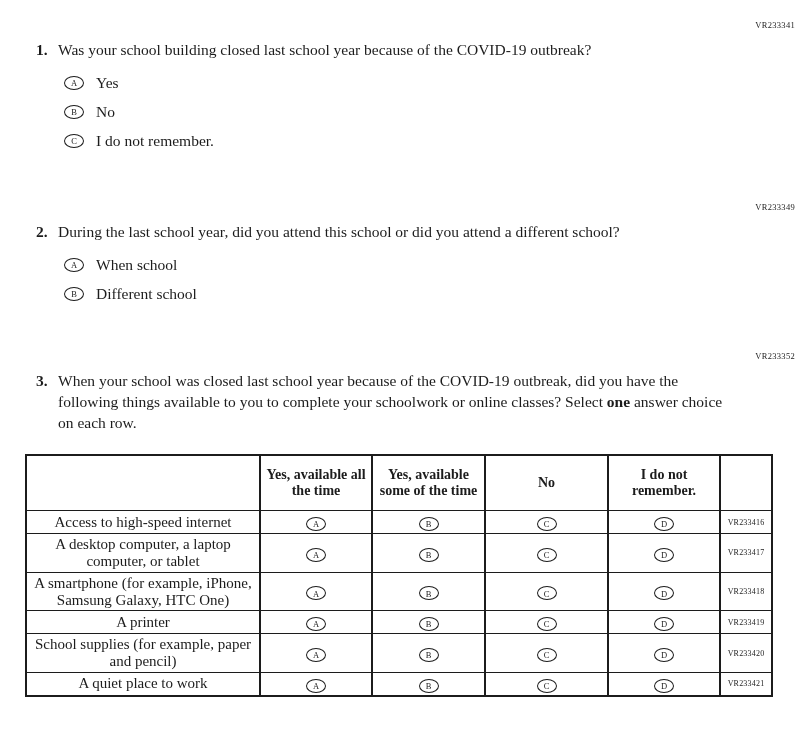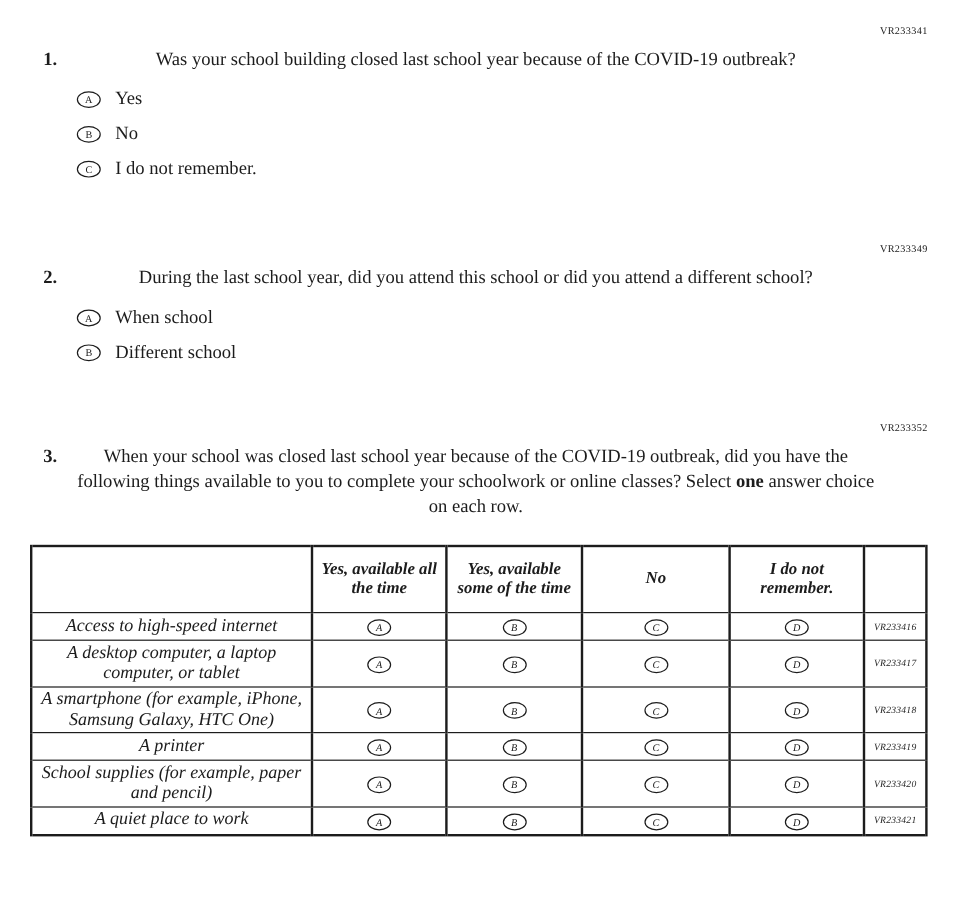--- a/index.html
+++ b/index.html
@@ -12,38 +12,37 @@
     width: 795px;
     height: 751px;
     background: #ffffff;
     color: #1c1c1c;
     font-family: "Liberation Serif", "DejaVu Serif", serif;
     overflow: hidden;
     box-sizing: border-box;
   }
   .vr-code {
     text-align: right;
-    padding-right: 22px;
     font-size: 8.5px;
     letter-spacing: 0.3px;
     color: #1c1c1c;
   }
   .q-line {
     display: flex;
     margin-left: 36px;
     margin-right: 60px;
     font-size: 15.5px;
     line-height: 1.35;
   }
   .q-num {
     font-weight: bold;
     width: 22px;
     flex: 0 0 22px;
   }
-  .q-text { flex: 1; text-align: center; }
+  .q-text { flex: 1; }
   .options {
     margin-left: 64px;
     margin-top: 13px;
   }
   .option {
     display: flex;
     align-items: center;
     gap: 12px;
     margin-bottom: 11px;
     font-size: 15.5px;
@@ -64,21 +63,20 @@
     box-sizing: content-box;
   }
   .q3-text b { font-weight: bold; }
 
   table.grid {
     border-collapse: collapse;
     margin: 20px 15px 0 25px;
     table-layout: fixed;
     width: 746px;
     border: 2px solid #1c1c1c;
-    font-style: italic;
   }
   table.grid th, table.grid td {
     border-top: 1px solid #1c1c1c;
     border-bottom: 1px solid #1c1c1c;
     border-left: 2px solid #1c1c1c;
     border-right: 2px solid #1c1c1c;
     padding: 2px 4px;
     box-sizing: border-box;
   }
   table.grid th {

